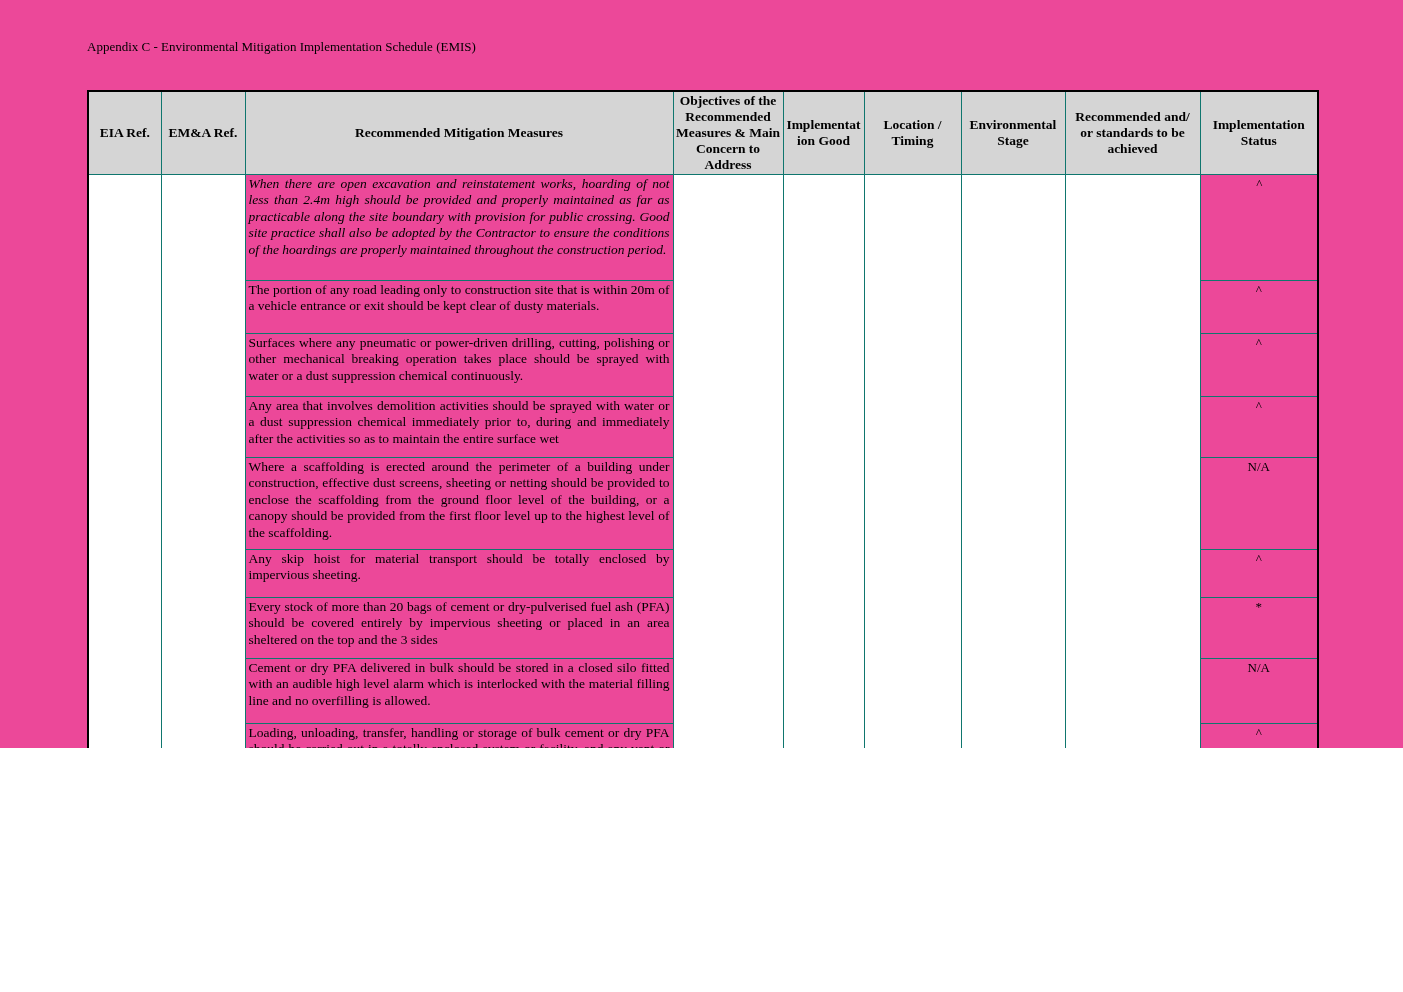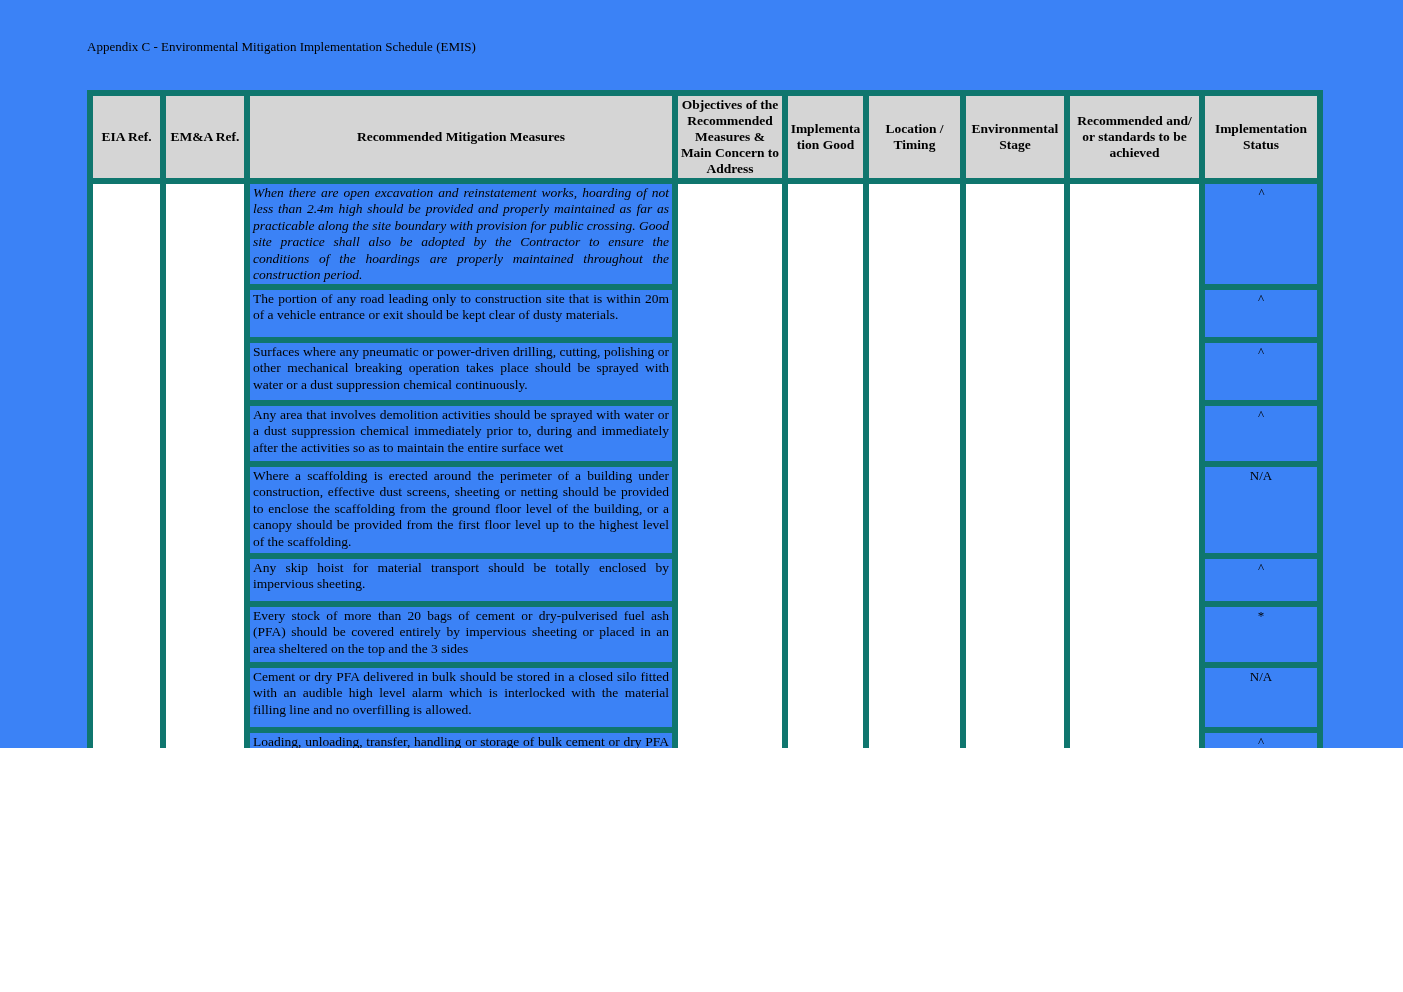--- a/index.html
+++ b/index.html
@@ -5,39 +5,39 @@
   * { box-sizing: border-box; margin: 0; padding: 0; }
   html, body {
     width: 1403px; height: 992px;
     background: #ffffff;
     font-family: "Liberation Serif", "DejaVu Serif", serif;
     color: #000000;
   }
   .page {
     position: relative;
     width: 1403px; height: 748px;
-    background: #3b82f6;
+    background: #ec4899;
     overflow: hidden;
   }
   .page-title {
     position: absolute;
     left: 87px; top: 39px;
     font-size: 13px;
     white-space: nowrap;
   }
   table.emis {
     position: absolute;
     left: 87px; top: 90px;
     width: 1230px;
     border-collapse: collapse;
     table-layout: fixed;
     border: 2px solid #000000;
   }
   table.emis th, table.emis td {
-    border: 6px solid #0f766e;
+    border: 1px solid #0f766e;
   }
   table.emis thead tr { height: 82px; }
   table.emis th {
     background: #d5d5d5;
     font-weight: bold;
     font-size: 13.5px;
     line-height: 16px;
     text-align: center;
     vertical-align: middle;
     padding: 1px 2px;

